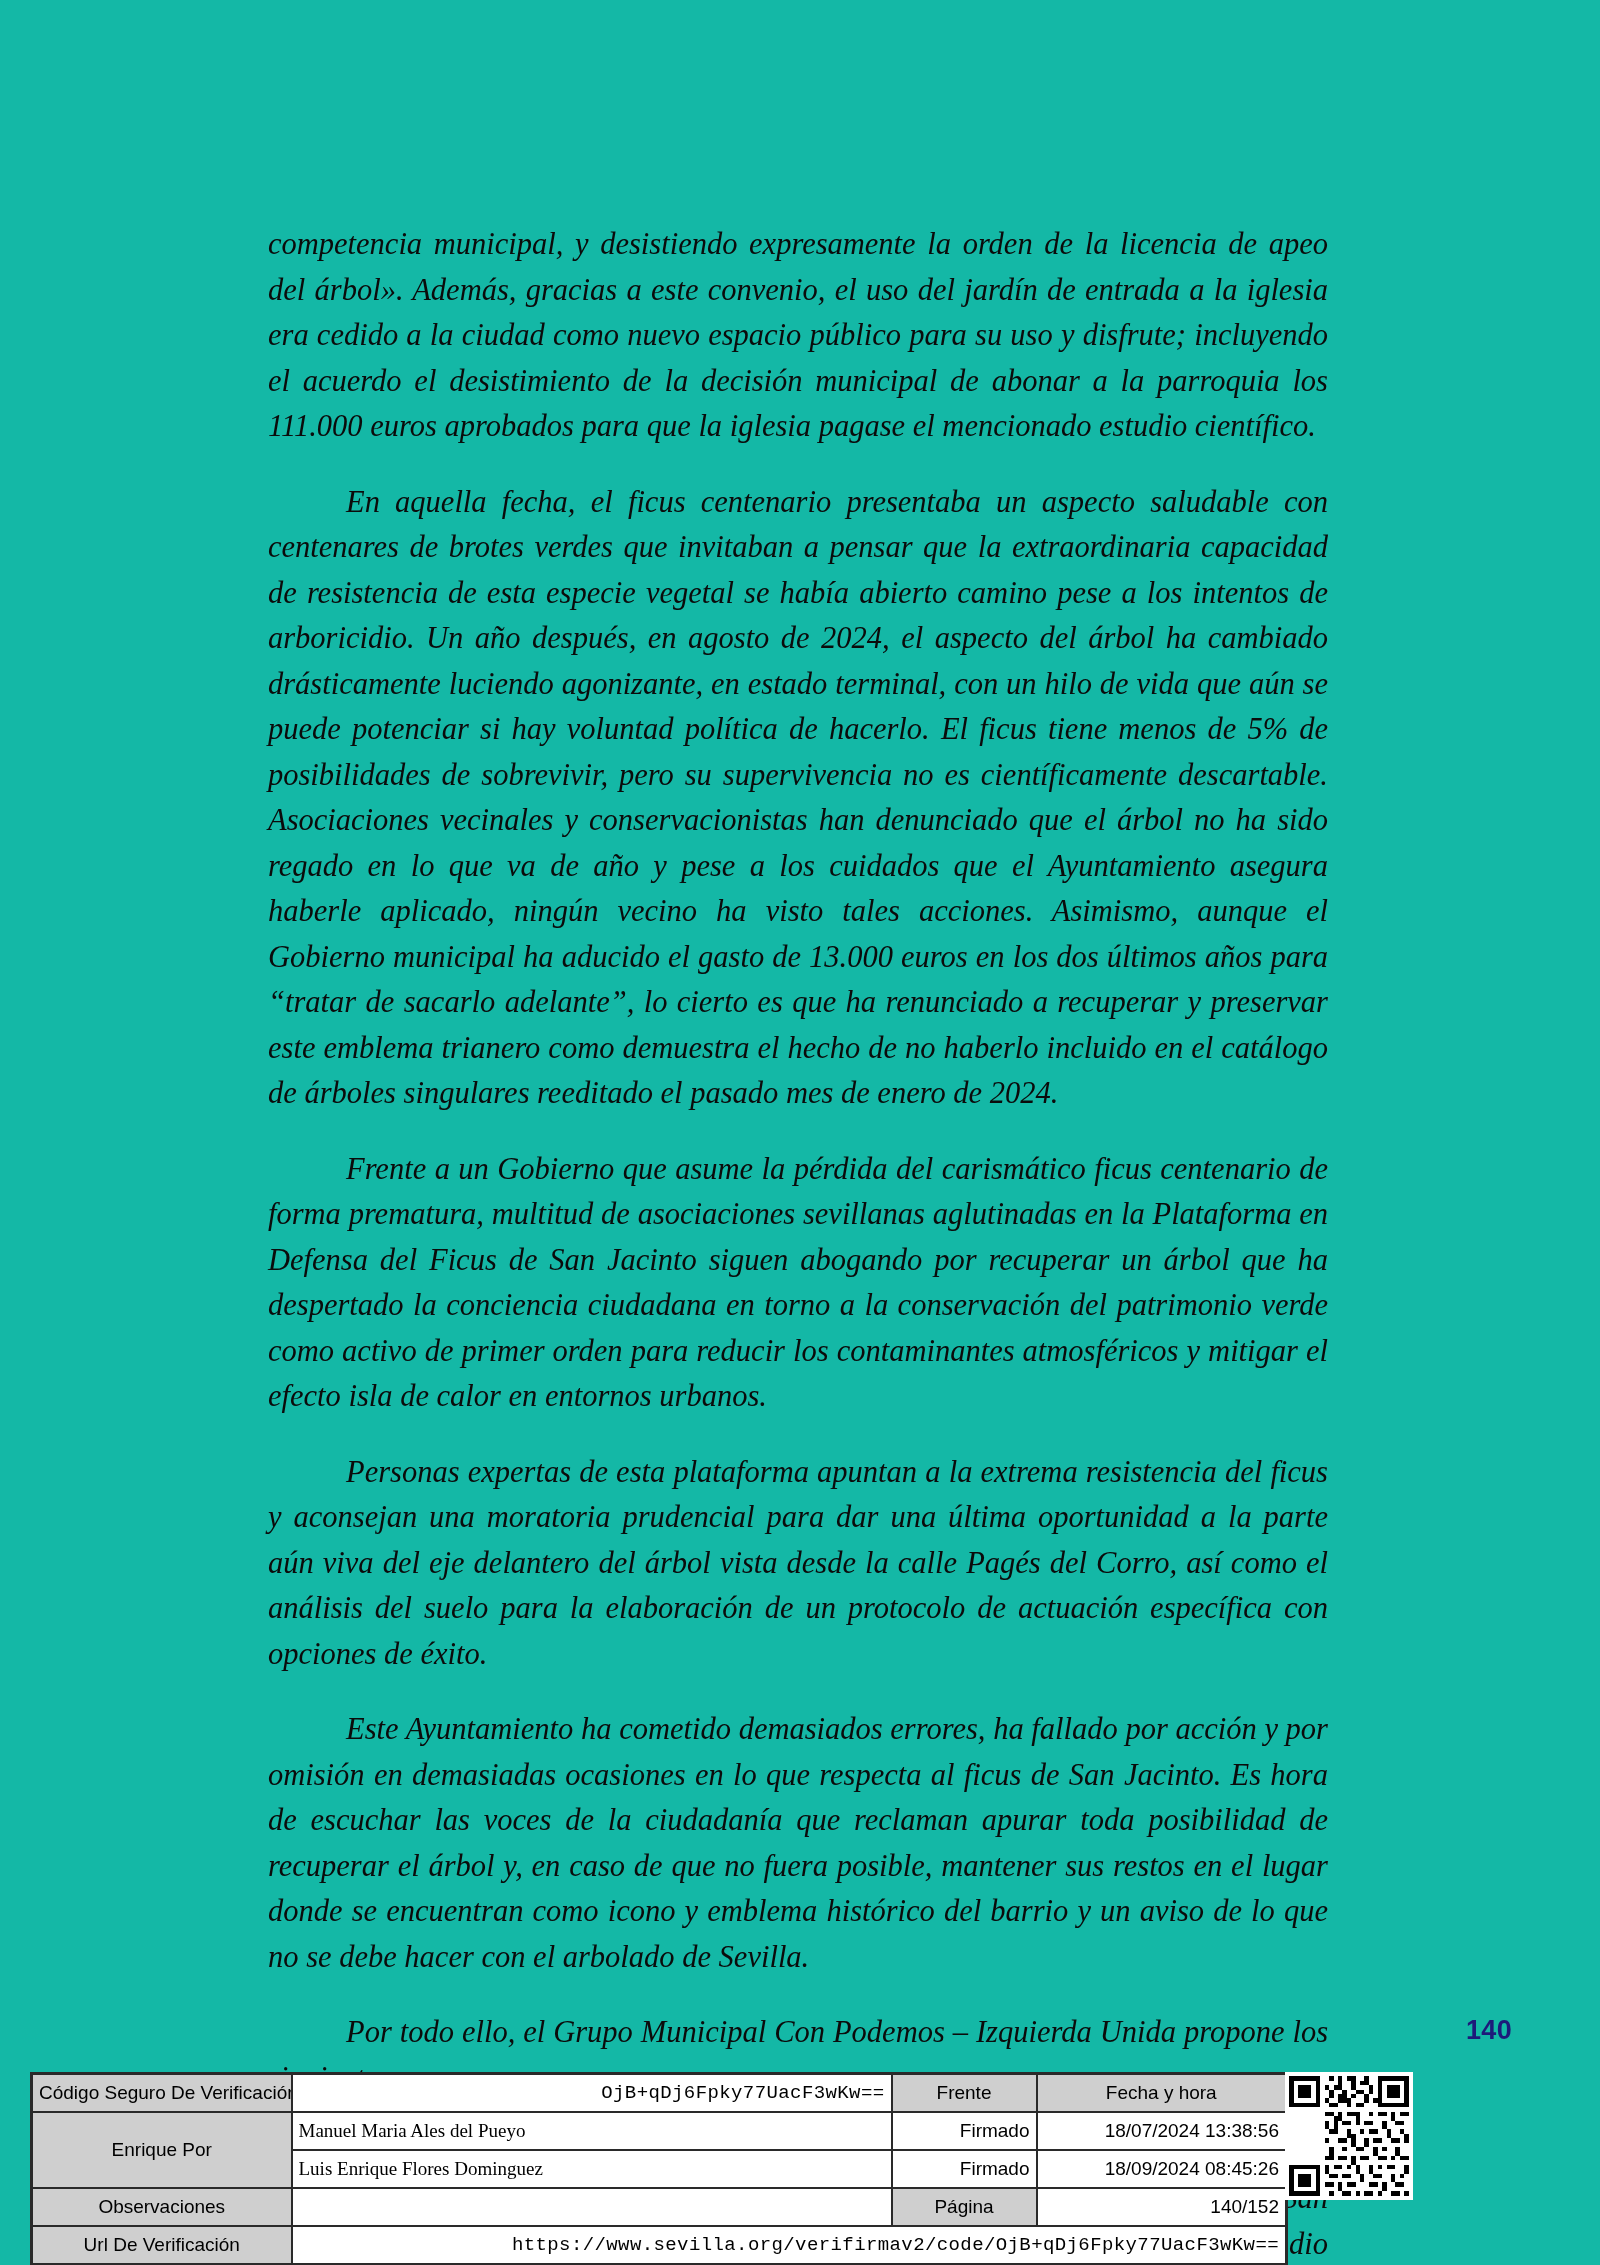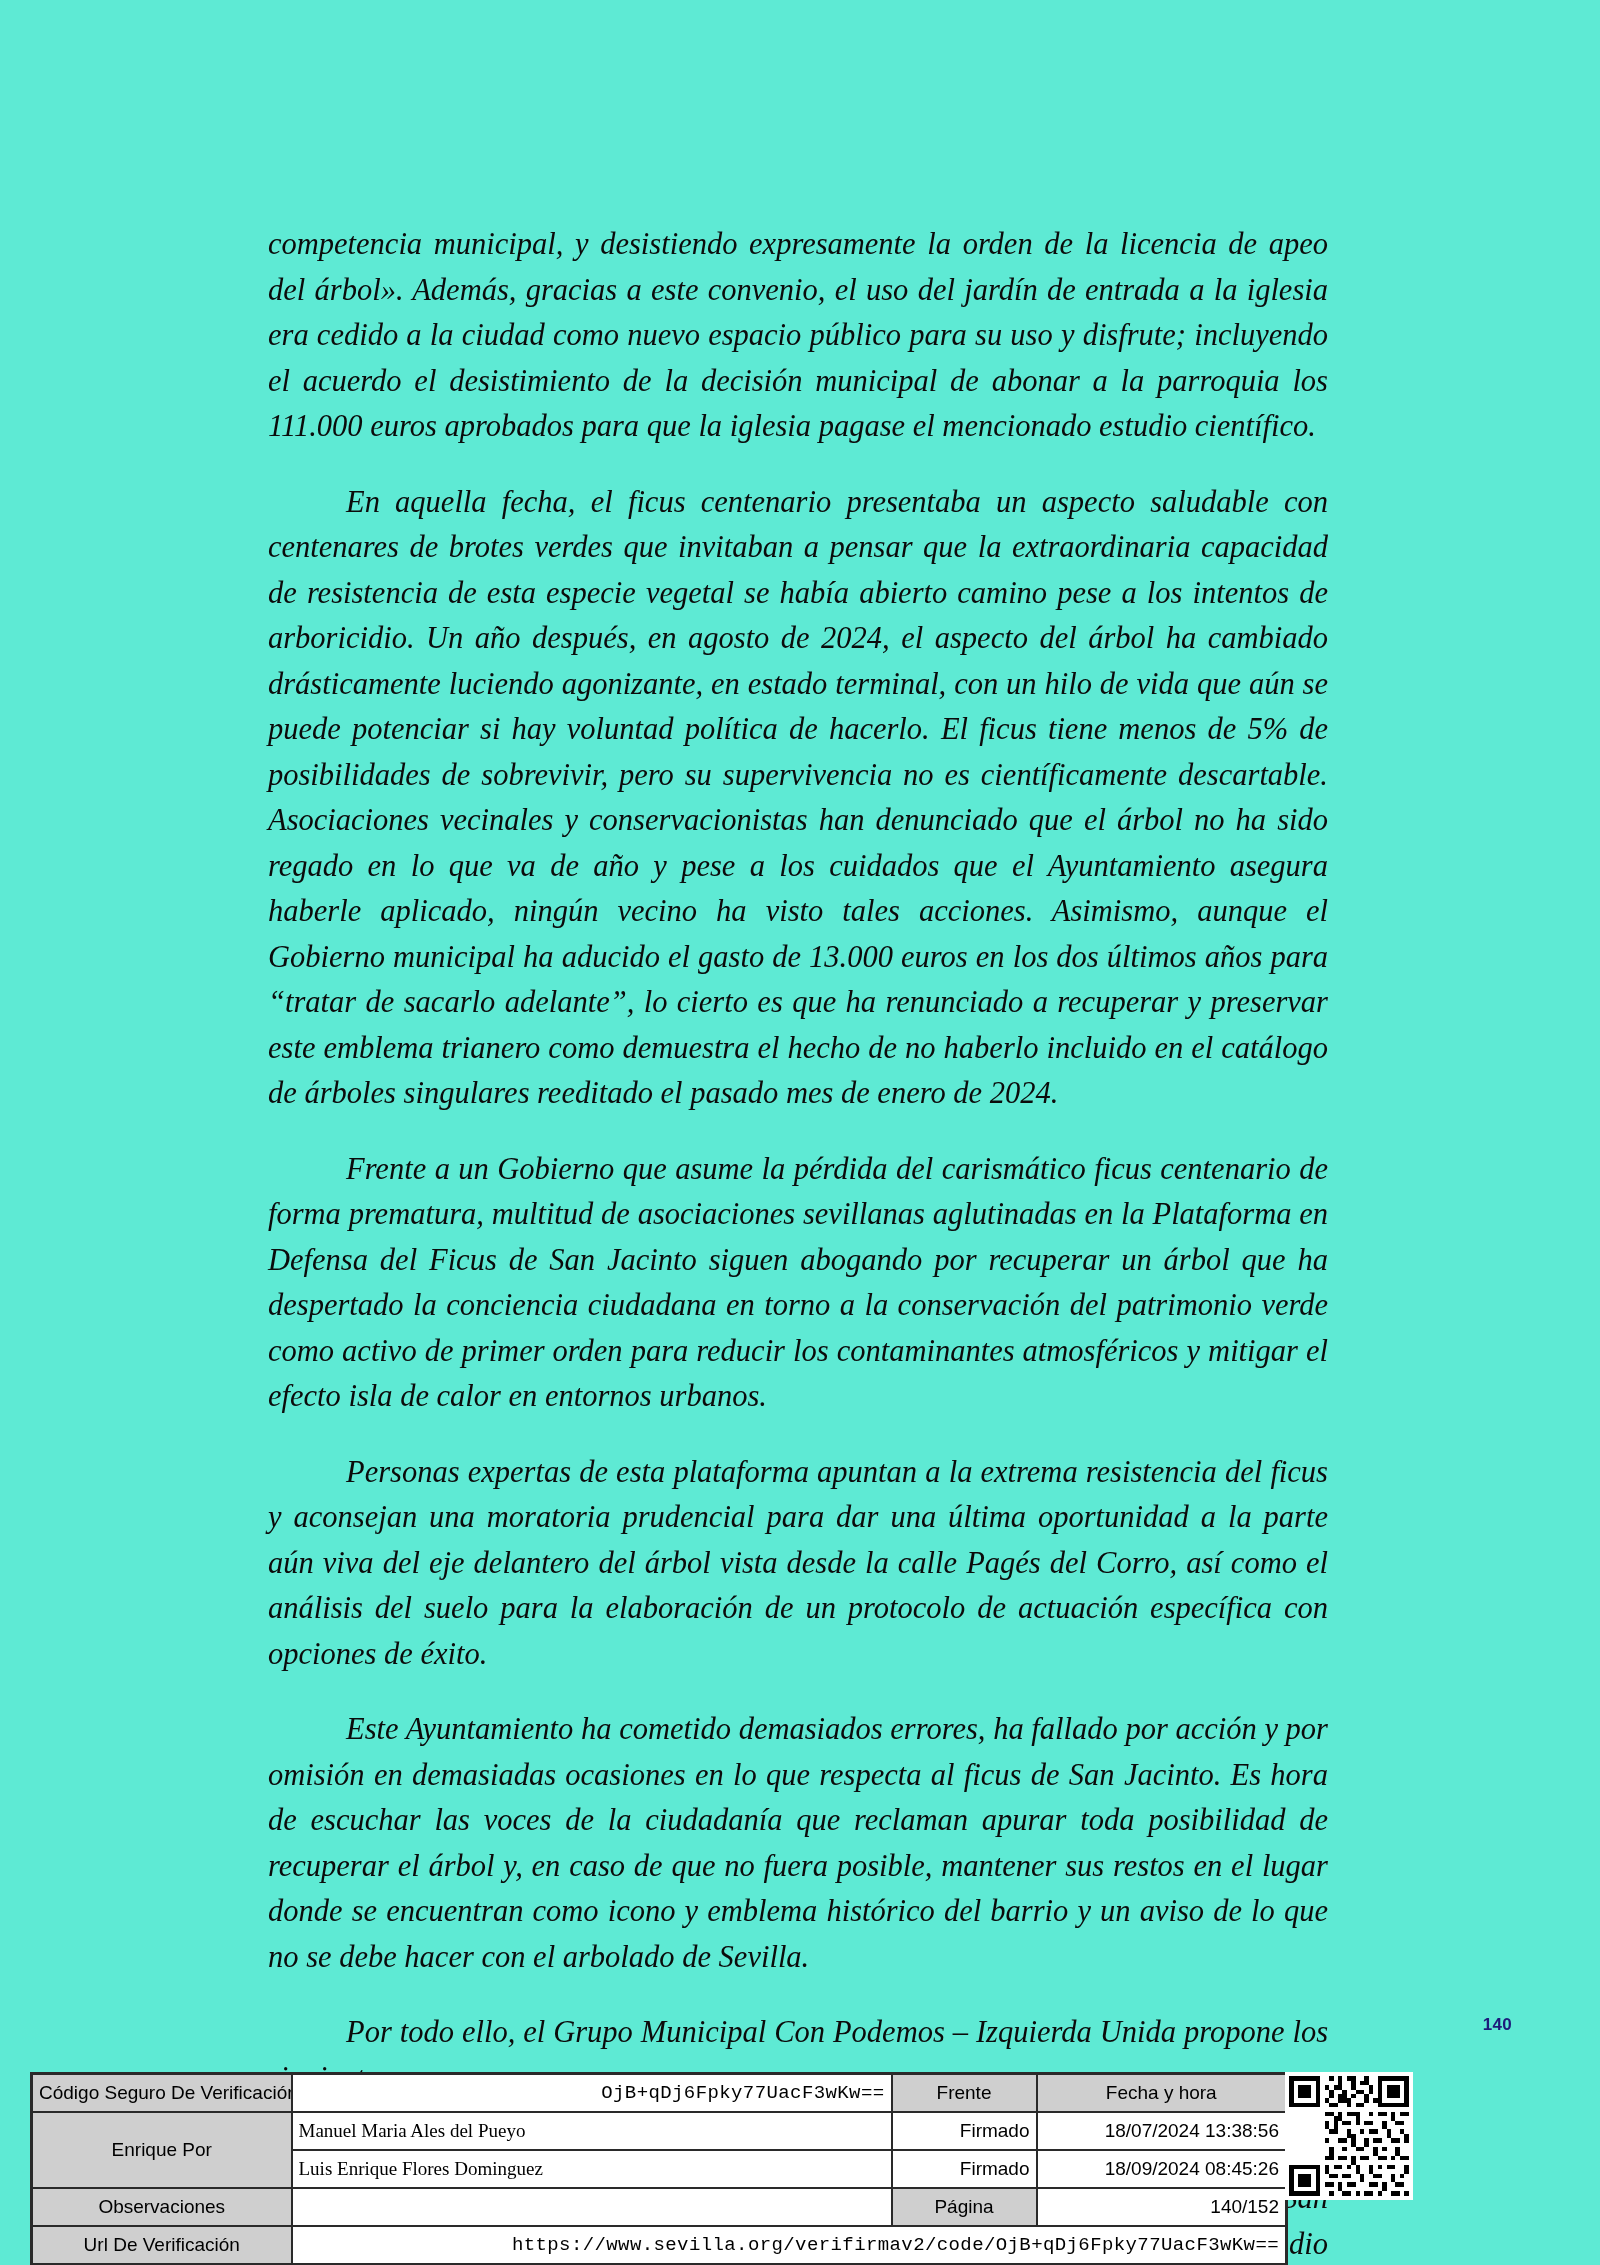--- a/index.html
+++ b/index.html
@@ -4,21 +4,21 @@
 <style>
   html, body {
     margin: 0;
     padding: 0;
     background: #ffffff;
   }
   .page {
     position: relative;
     width: 1600px;
     height: 2265px;
-    background: #5eead4;
+    background: #14b8a6;
     overflow: hidden;
     font-family: "Liberation Serif", "DejaVu Serif", serif;
   }
 
   
   .content {
     position: absolute;
     left: 268px;
     top: 222px;
     width: 1060px;
@@ -59,21 +59,21 @@
     text-underline-offset: 4px;
   }
 
   
   .page-number {
     position: absolute;
     right: 88px;
     top: 2015px;
     font-family: "Liberation Sans", sans-serif;
     font-weight: bold;
-    font-size: 17px;
+    font-size: 27px;
     color: #1d1a7a;
     letter-spacing: .3px;
   }
 
   
   .footer {
     position: absolute;
     left: 30px;
     top: 2072px;
     width: 1403px;

